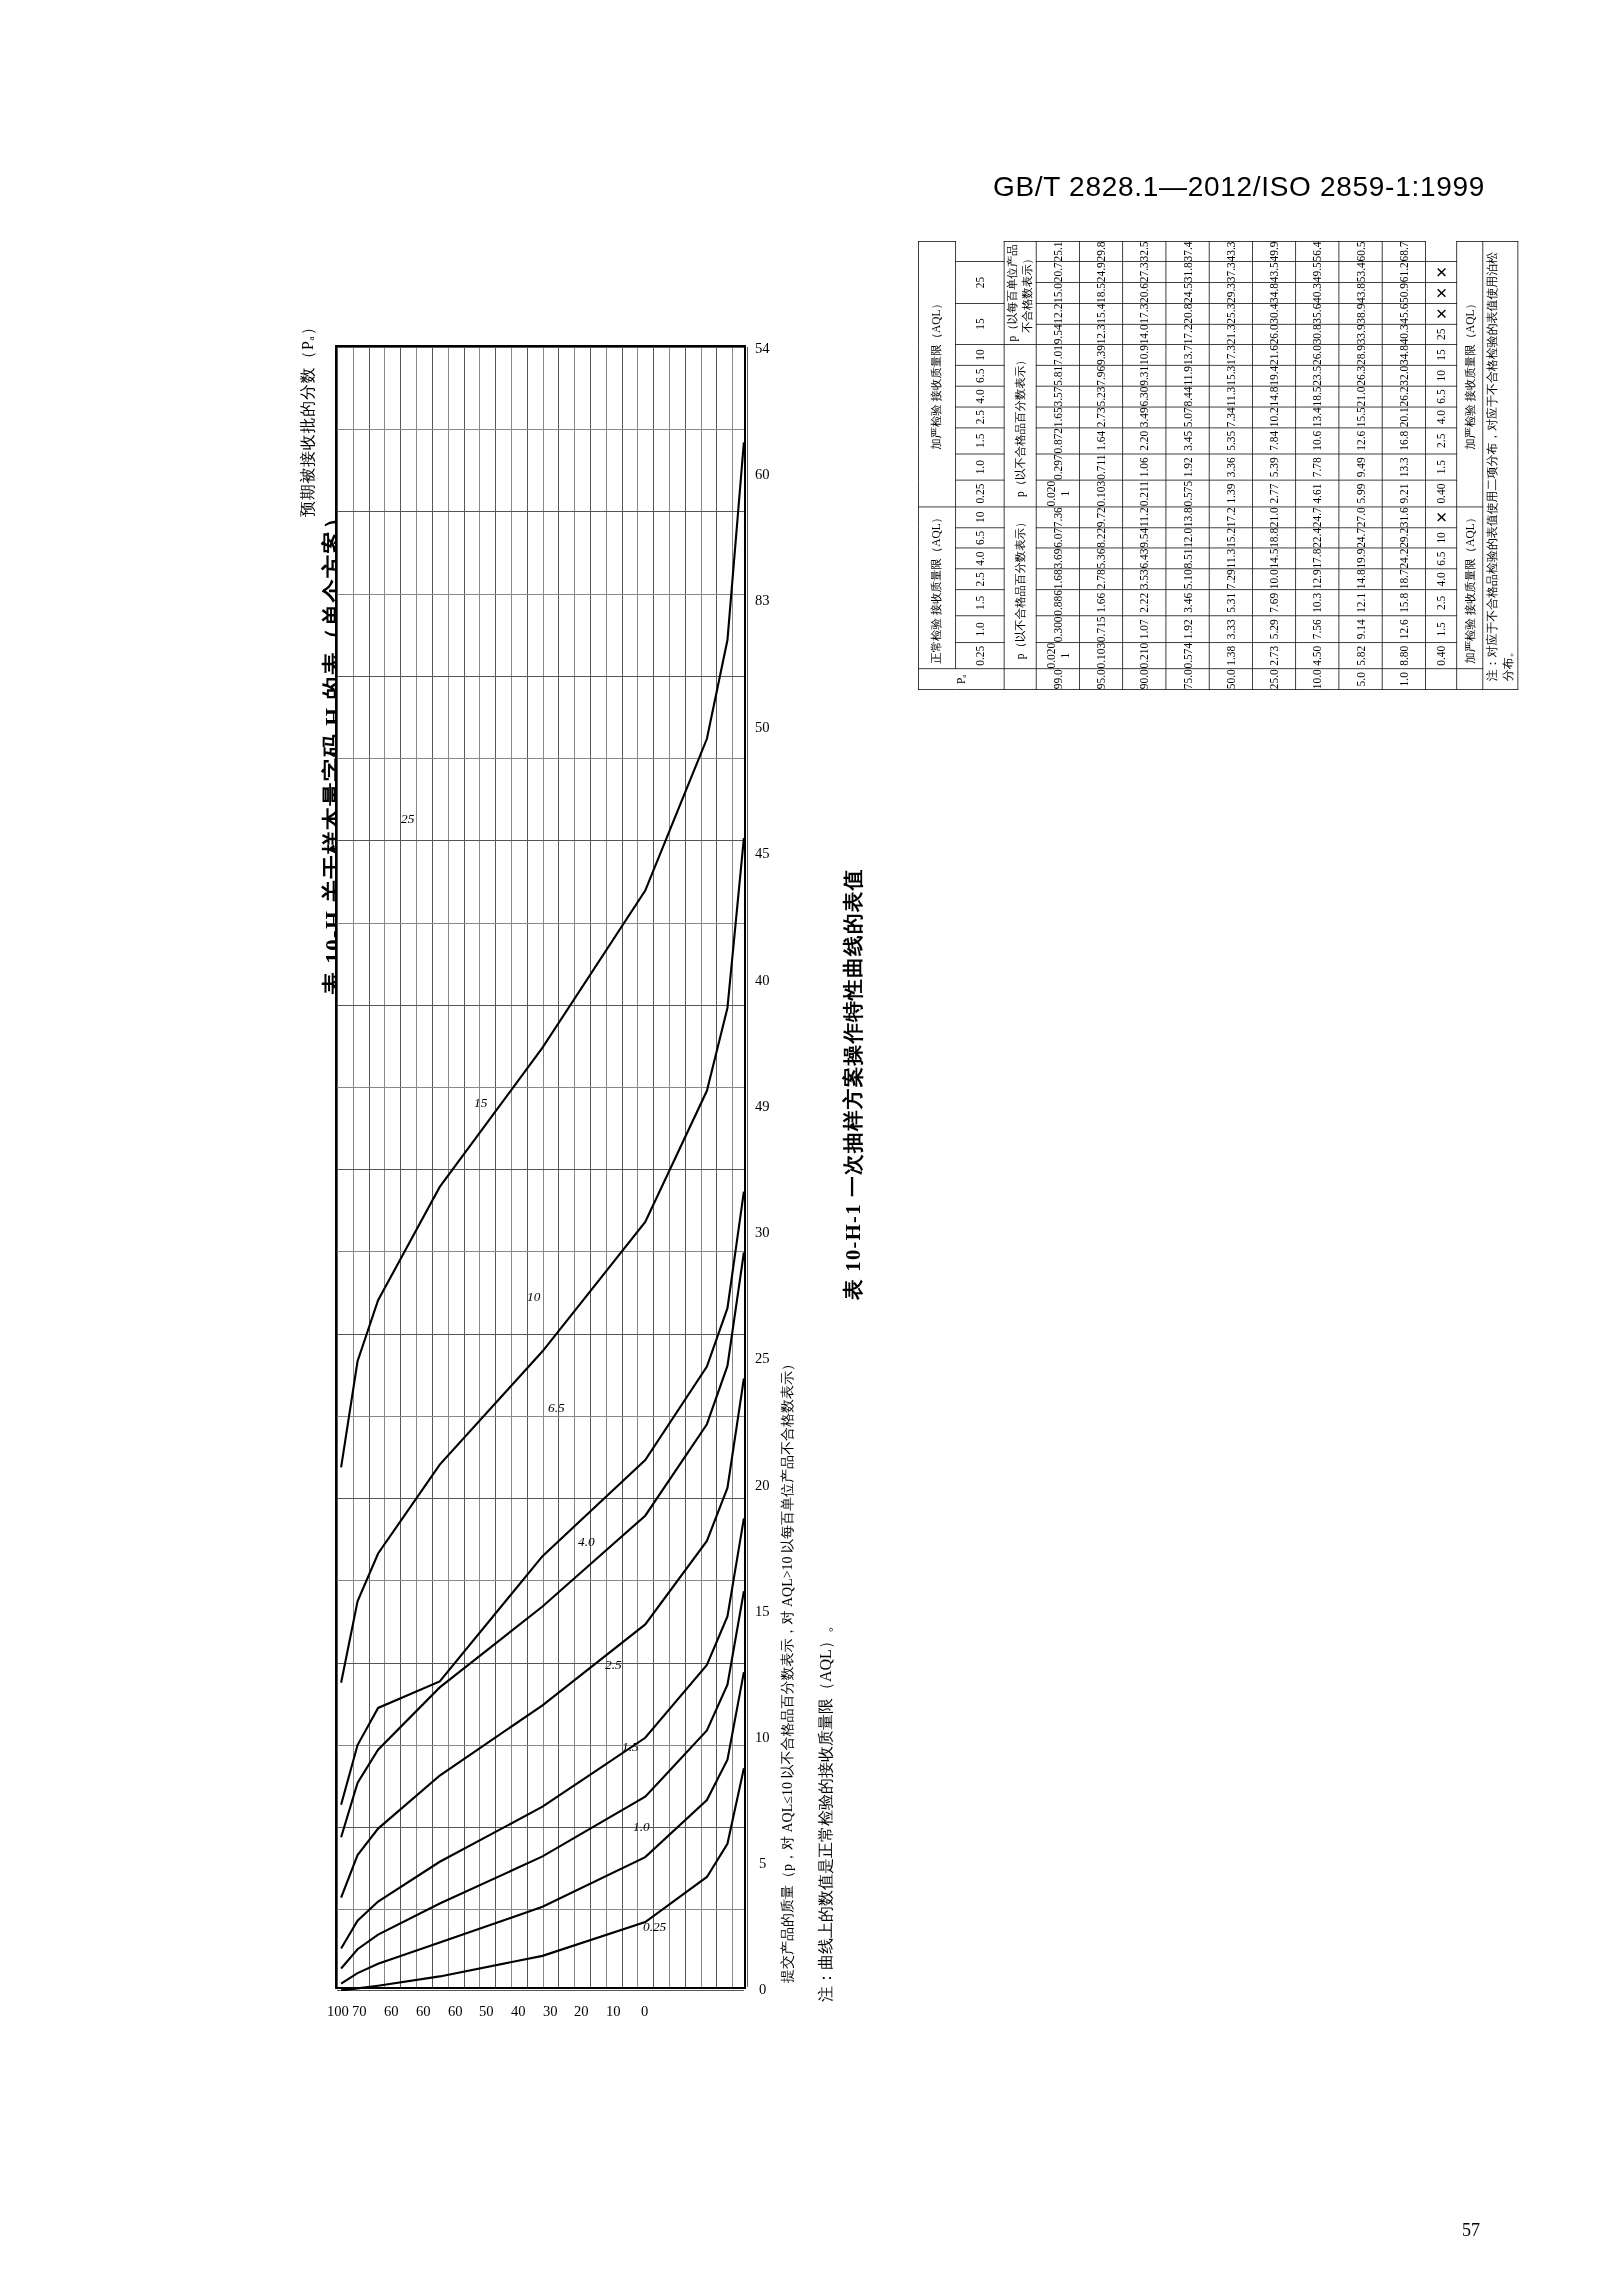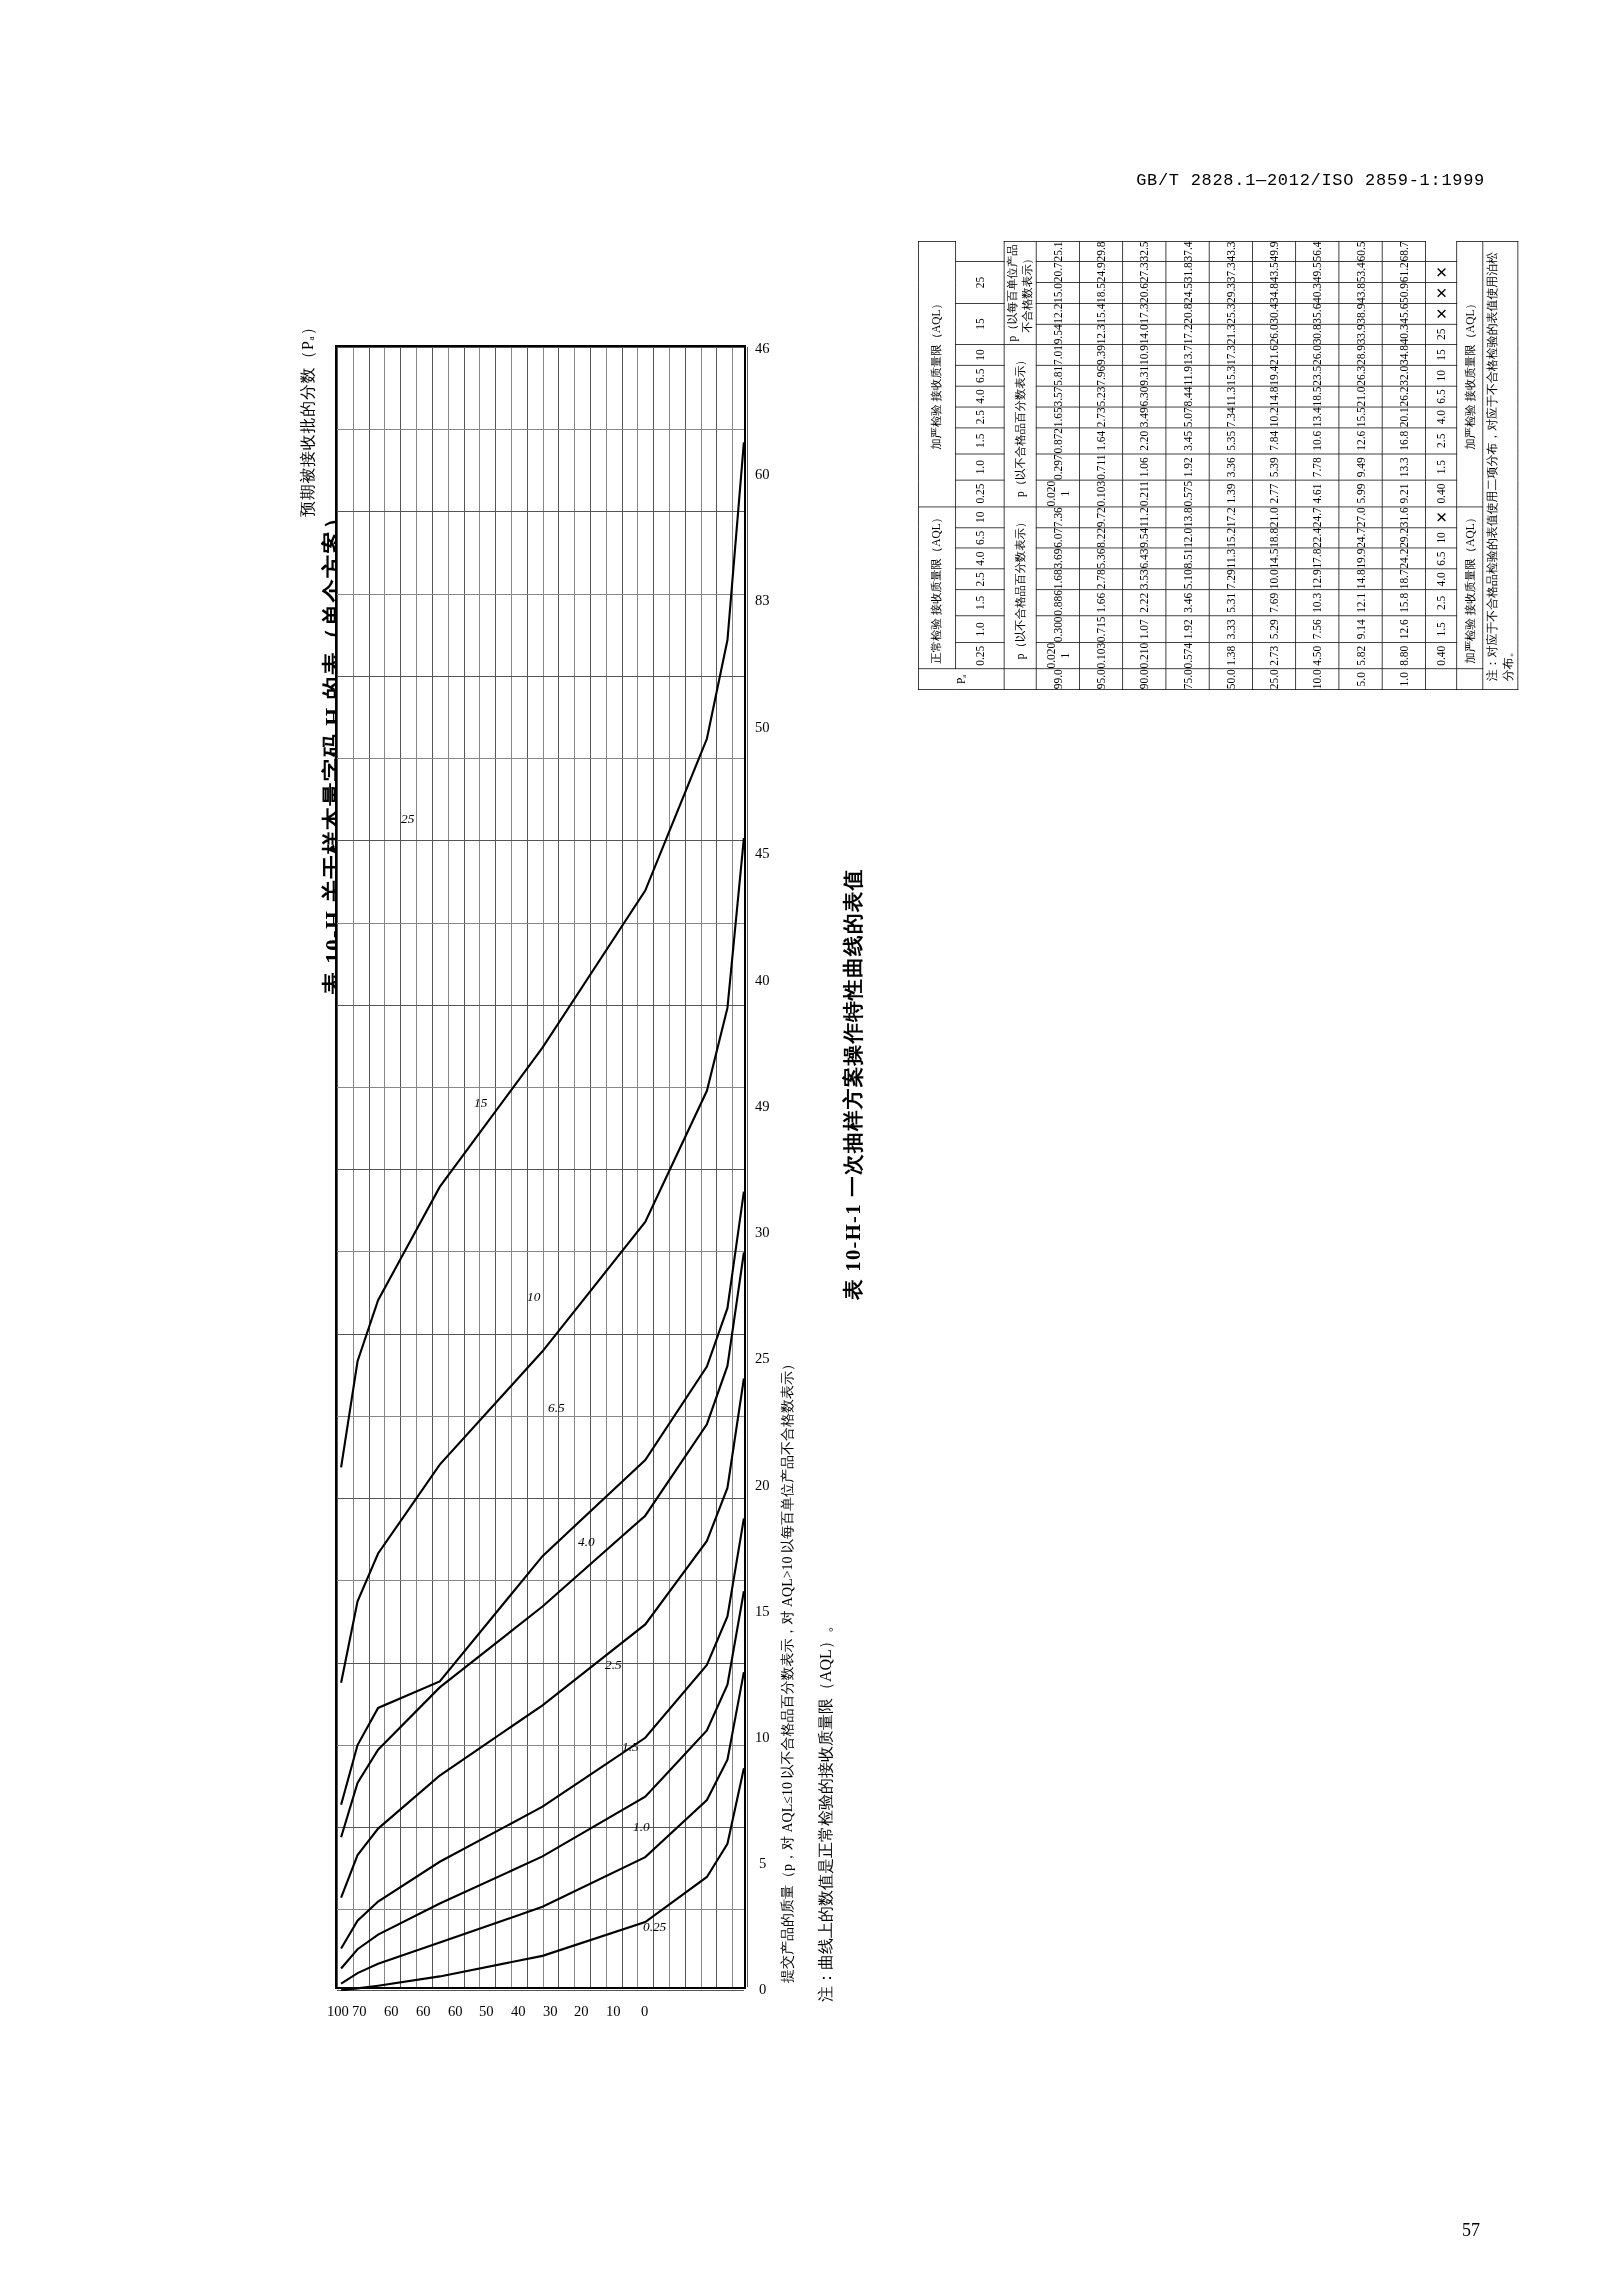--- a/index.html
+++ b/index.html
@@ -1,20 +1,20 @@
 <!DOCTYPE html>
 <html style="font-size:10.6px"><head>
 <meta charset="utf-8">
 <style>
   html,body{margin:0;padding:0;background:#ffffff;}
   body{width:1598px;height:2295px;position:relative;font-family:"Liberation Serif",serif;color:#000;}
   .page{position:absolute;inset:0;}
 
   
-  .hdr{position:absolute;top:171px;right:113px;font-size:17px;letter-spacing:0.7px;font-family:Liberation Mono, monospace;white-space:nowrap;}
+  .hdr{position:absolute;top:171px;right:113px;font-size:28px;letter-spacing:0.7px;font-family:Liberation Sans, sans-serif;white-space:nowrap;}
 
   .pageno{position:absolute;bottom:54px;right:118px;font-size:18px;}
 
   
   .rot{position:absolute;transform-origin:0 0;transform:rotate(-90deg);white-space:nowrap;}
 
   
   .t1{font-size:23px;font-weight:bold;letter-spacing:1.3px;}
   .t2{font-size:20.6px;font-weight:bold;letter-spacing:1.3px;}
   .t3{font-size:17px;letter-spacing:0.7px;}
@@ -167,21 +167,21 @@
       <span style="left:420px;top:1258px;">15</span>
       <span style="left:420px;top:1132px;">20</span>
       <span style="left:420px;top:1005px;">25</span>
       <span style="left:420px;top:879px;">30</span>
       <span style="left:420px;top:753px;">49</span>
       <span style="left:420px;top:627px;">40</span>
       <span style="left:420px;top:500px;">45</span>
       <span style="left:420px;top:374px;">50</span>
       <span style="left:420px;top:247px;">83</span>
       <span style="left:420px;top:121px;">60</span>
-      <span style="left:420px;top:-5.3px;">46</span>
+      <span style="left:420px;top:-5.3px;">54</span>
     </div>
   </div>
 
   <div class="tblwrap" id="tblwrap" style="left:918px;top:245px;width:597px;height:1903px;">
     <div id="tblrot" style="position: absolute; transform-origin: 0px 0px; transform: rotate(-90deg) scale(0.74565); left: 0px; top: 445px;">
       <table class="grid" id="maintable">
           <tbody>
             <tr>
               <td rowspan="2" style="width: 52px; height: 114px;">Pₐ</td>
               <td colspan="7" style="height: 30.5px;">正常检验    接收质量限（AQL）</td>

